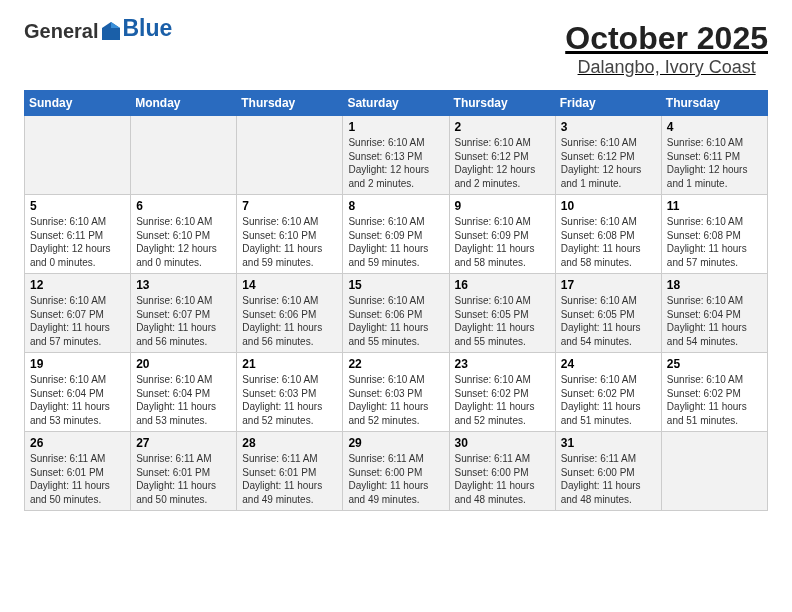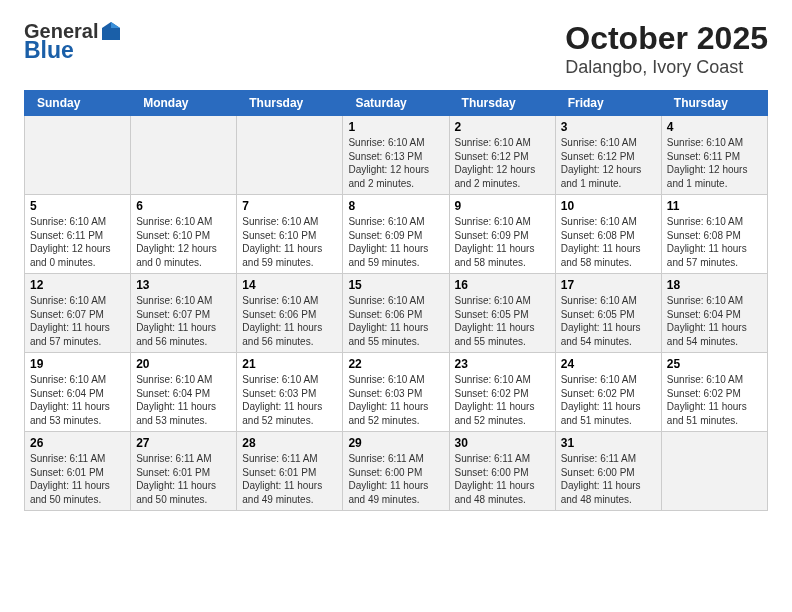--- a/index.html
+++ b/index.html
@@ -16,45 +16,46 @@
       padding: 20px 24px;
     }
     .header {
       display: flex;
       justify-content: space-between;
       align-items: flex-start;
       margin-bottom: 12px;
     }
     .logo {
       display: flex;
-      flex-direction: column;
+      flex-direction: row;
       line-height: 1.1;
     }
     .title-block {
-      text-align: left;
+      text-align: center;
+      text-decoration: underline;
     }
     .month-title {
       font-size: 32px;
       font-weight: bold;
       color: #222;
     }
     .subtitle {
       font-size: 18px;
       color: #444;
     }
     .calendar {
       width: 100%;
       border-collapse: collapse;
       font-size: 10.5px;
     }
     .calendar thead th {
       background-color: #2a6bbf;
       color: #fff;
       text-align: left;
-      padding: 5px 12px;
+      padding: 5px 4px;
       font-size: 12px;
       font-weight: bold;
       border: 1px solid #2a6bbf;
     }
     .calendar tbody td {
       border: 1px solid #ccc;
       vertical-align: top;
       padding: 4px 5px;
       width: calc(100% / 7);
       height: 78px;

